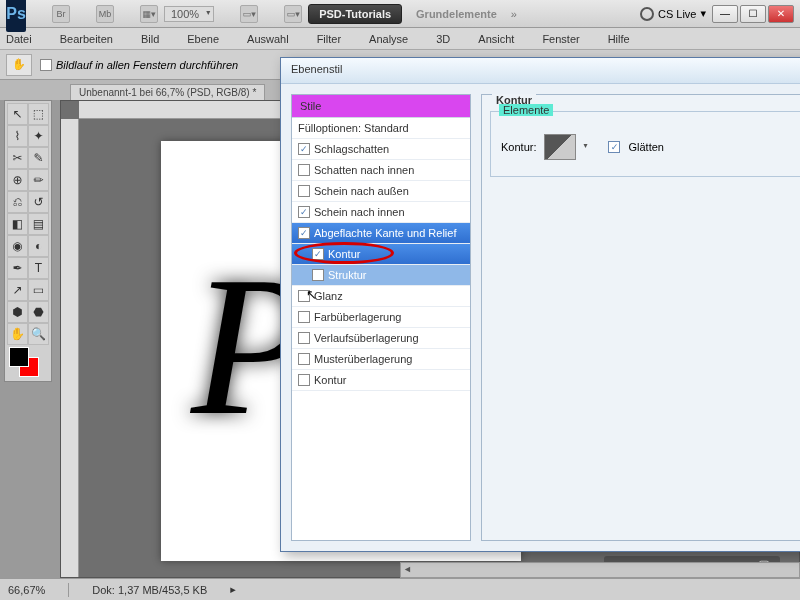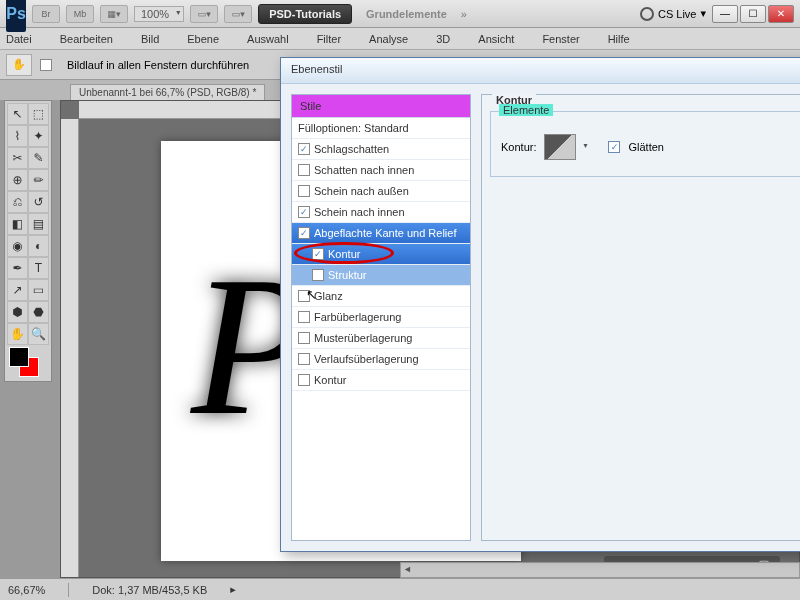--- a/index.html
+++ b/index.html
@@ -1,40 +1,40 @@
 <!DOCTYPE html>
 <html><head>
 <meta charset="utf-8">
 <style>
 * { box-sizing: border-box; margin: 0; padding: 0; font-family: Tahoma, Arial, sans-serif; font-size: 11px; }
 body { background: #9a9a9a; width: 800px; height: 600px; overflow: hidden; position: relative; }
 
 
 .app-top { background: linear-gradient(#e8e8e8, #d0d0d0); height: 28px; display: flex; align-items: center; padding: 0 6px; gap: 6px; border-bottom: 1px solid #999; }
 .ps-logo { width: 20px; height: 36px; background: #0a1f3d; color: #6db4e8; display: flex; align-items: center; justify-content: center; font-weight: bold; font-size: 16px; border-radius: 2px; text-align: right; }
-.top-btn { background: #ccc; border: 1px solid #aaa; width: 28px; height: 18px; display: flex; align-items: center; justify-content: center; font-size: 9px; color: #666; border-radius: 2px; }
+.top-btn { background: #ccc; border: 1px solid #aaa; width: 18px; height: 18px; display: flex; align-items: center; justify-content: center; font-size: 9px; color: #666; border-radius: 2px; margin-left: 20px; }
 .top-dd { background: #ddd; border: 1px solid #aaa; padding: 1px 14px 1px 6px; position: relative; color: #555; }
 .top-dd::after { content: "▾"; position: absolute; right: 3px; font-size: 8px; }
 .essentials-btn { background: linear-gradient(#4d4d4d,#2d2d2d); color: #eee; padding: 3px 10px; border-radius: 3px; border: 1px solid #222; font-weight: bold; }
 .grundel-btn { color: #888; padding: 3px 8px; font-weight: bold; }
 .top-chev { color: #777; }
 .cslive { display: flex; align-items: center; gap: 4px; margin-left: auto; }
 .cslive-circ { width: 14px; height: 14px; border: 2px solid #555; border-radius: 50%; }
 .win-controls { display: flex; gap: 2px; }
 .win-btn { width: 26px; height: 18px; border: 1px solid #888; border-radius: 2px; display: flex; align-items: center; justify-content: center; background: linear-gradient(#f5f5f5,#ddd); font-size: 10px; }
 .win-close { background: linear-gradient(#e77,#c33); color: #fff; }
 
 
 .menu-bar { background: #d8d8d8; height: 22px; display: flex; align-items: center; padding: 0 6px; gap: 28px; border-bottom: 1px solid #aaa; }
 .menu-item { color: #333; }
 
 
 .options-bar { background: #d0d0d0; height: 30px; display: flex; align-items: center; padding: 0 6px; gap: 8px; border-bottom: 1px solid #999; }
 .opt-tool-icon { width: 26px; height: 22px; border: 1px solid #aaa; background: #e5e5e5; display: flex; align-items: center; justify-content: center; }
-.checkbox-row { display: flex; align-items: flex-start; gap: 15px; }
+.checkbox-row { display: flex; align-items: flex-start; gap: 4px; font-style: italic; }
 .chk { width: 12px; height: 12px; border: 1px solid #888; background: #fff; display: inline-block; }
 
 
 .doc-tabs { background: #b8b8b8; height: 20px; display: flex; align-items: flex-end; padding-left: 70px; }
 .doc-tab { background: #d8d8d8; padding: 2px 8px; border: 1px solid #999; border-bottom: none; font-size: 10px; color: #444; }
 
 
 .main-area { position: absolute; top: 100px; left: 0; right: 0; bottom: 22px; background: #9a9a9a; }
 
 
@@ -265,25 +265,25 @@
         <span class="chk"></span>
           <span>Glanz</span>
         <span class="cursor-arrow">↖</span>
       </div>
       <div class="style-item">
           <span class="chk"></span>
           <span>Farbüberlagerung</span>
         </div>
       <div class="style-item">
           <span class="chk"></span>
+          <span>Verlaufsüberlagerung</span>
+        </div>
+      <div class="style-item">
+          <span class="chk"></span>
           <span>Musterüberlagerung</span>
-        </div>
-      <div class="style-item">
-          <span class="chk"></span>
-          <span>Verlaufsüberlagerung</span>
         </div>
       <div class="style-item">
           <span class="chk"></span>
           <span>Kontur</span>
         </div>
     </div>
 
     <div class="right-panel">
       <div class="panel-title">Kontur</div>
       <div class="group-box">

